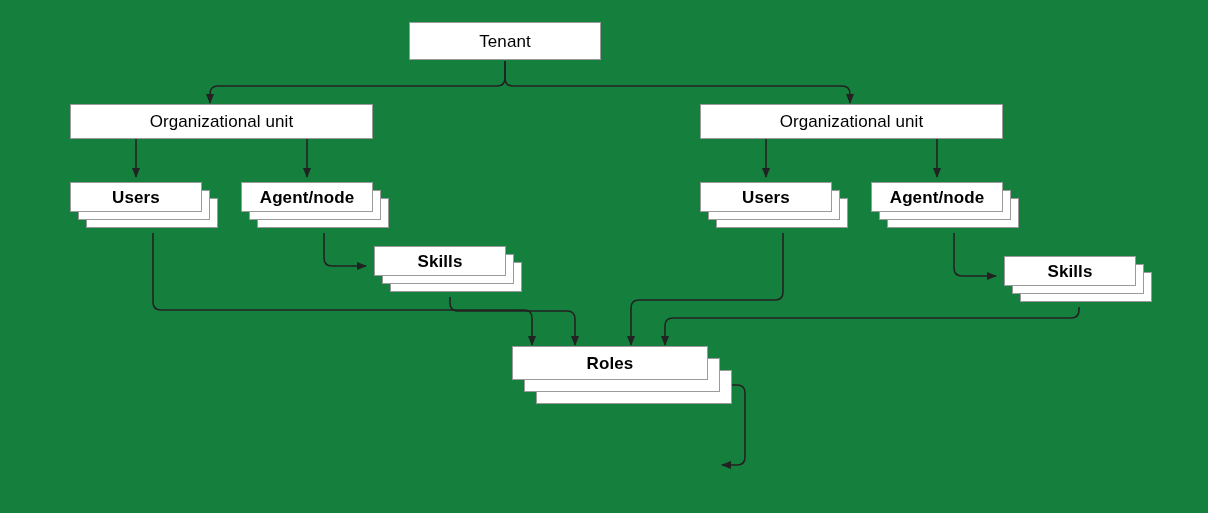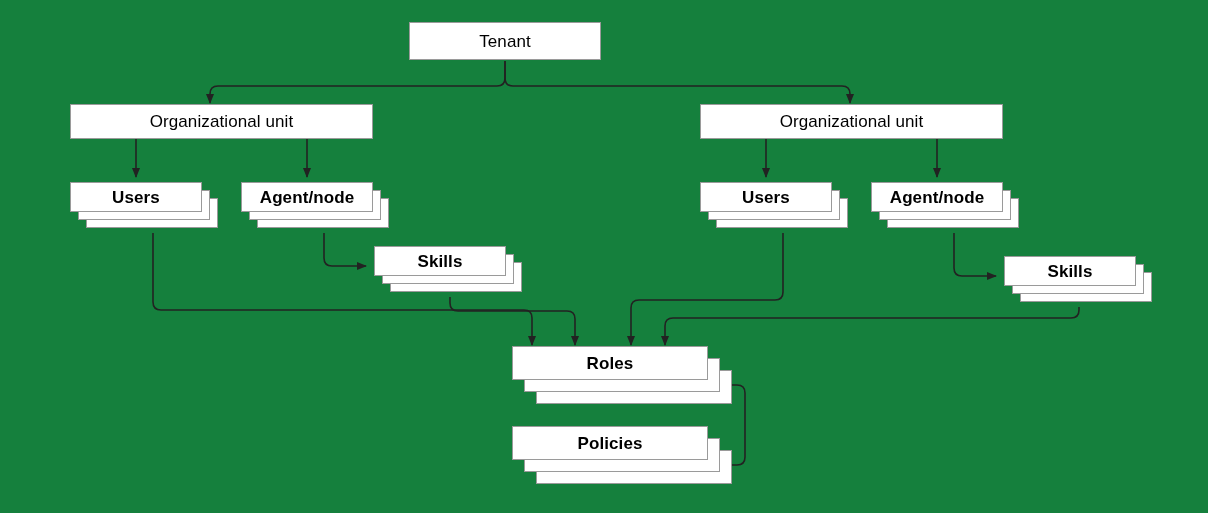--- a/index.html
+++ b/index.html
@@ -167,21 +167,14 @@
   </div>
 
   <div class="stack" style="left:512px; top:346px; width:230px; height:56px;">
     <div class="layer" style="left:24px; top:24px; width:196px; height:34px;"></div>
     <div class="layer" style="left:12px; top:12px; width:196px; height:34px;"></div>
     <div class="front" style="left:0px; top:0px; width:196px; height:34px;">
       <span>Roles</span>
     </div>
   </div>
 
-  <div class="stack" style="left:512px; top:426px; width:230px; height:56px;">
-    <div class="layer" style="left:24px; top:24px; width:196px; height:34px;"></div>
-    <div class="layer" style="left:12px; top:12px; width:196px; height:34px;"></div>
-    <div class="front" style="left:0px; top:0px; width:196px; height:34px;">
-      <span>Policies</span>
-    </div>
-  </div>
 
 </div>
 
 </body></html>

